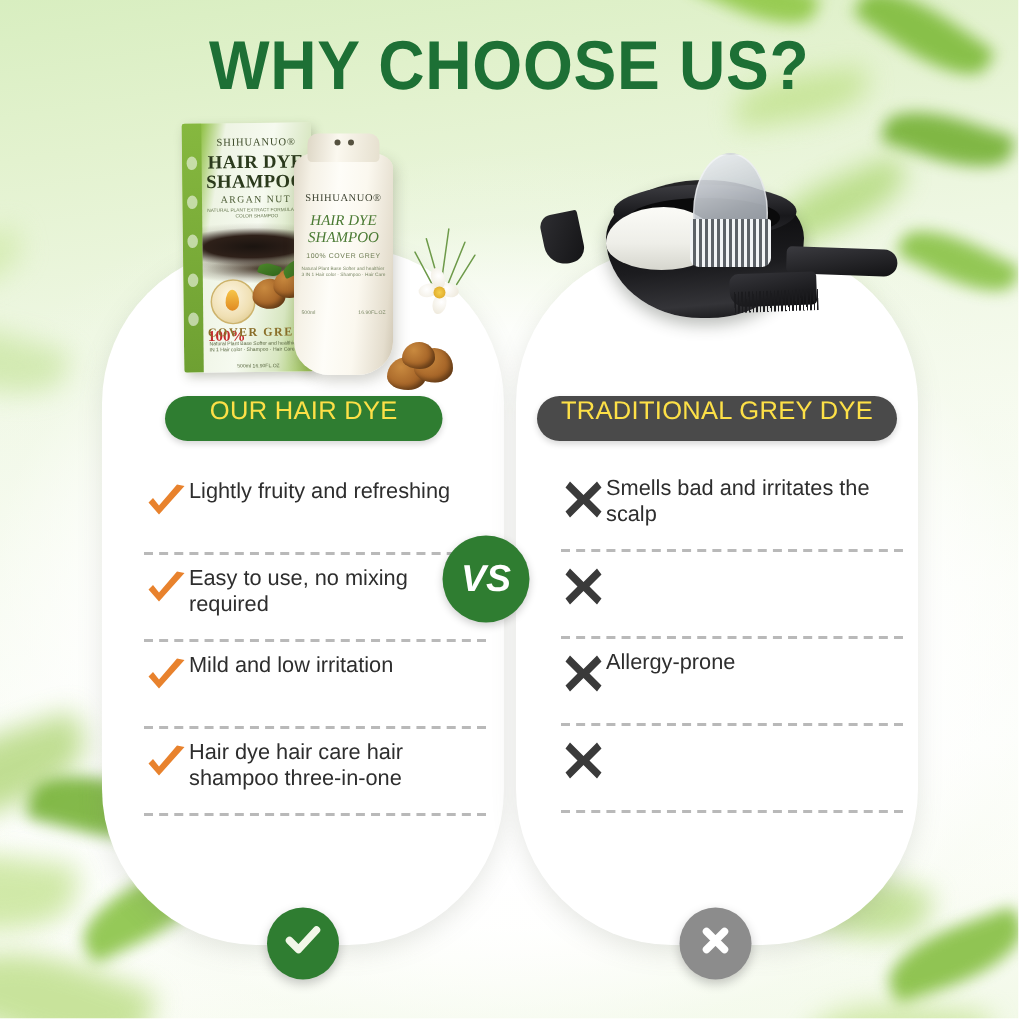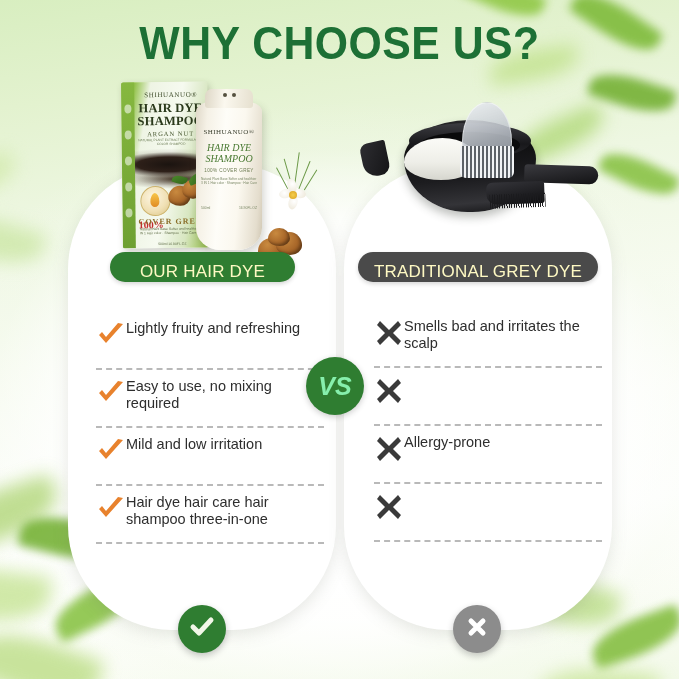--- a/index.html
+++ b/index.html
@@ -465,28 +465,28 @@
     position: absolute;
     left: 2px; top: 24px;
     width: 56px; height: 14px;
     background: repeating-linear-gradient(90deg, #1b1b1e 0px, #1b1b1e 1px, rgba(255,255,255,0) 1px, rgba(255,255,255,0) 2.4px);
     transform: rotate(6deg);
   }
 
   
   .pill {
     position: absolute;
-    top: 252px;
+    top: 264px;
     height: 30px;
     border-radius: 16px;
-    color: #fef9c3;
+    color: #fde047;
     font-size: 17px;
     letter-spacing: 0.2px;
     display: flex;
-    align-items: flex-end;
+    align-items: flex-start;
     justify-content: center;
     z-index: 7;
     box-shadow: 0 2px 4px rgba(0,0,0,0.16);
   }
   #pill-ours {
     left: 110px;
     width: 185px;
     background: #2f7d31;
   }
   #pill-traditional {
@@ -527,27 +527,27 @@
     border-bottom: 2px dashed #b9b9b9;
     height: 0;
     margin: 4px 0 6px 0;
   }
 
   .check-icon svg, .x-icon svg { display: block; }
 
   
   #vs-badge {
     position: absolute;
-    left: 306px;
+    left: 295px;
     top: 357px;
     width: 58px;
     height: 58px;
     border-radius: 50%;
     background: #2f7d31;
-    color: #86efac;
+    color: #ffffff;
     font-size: 25px;
     font-weight: bold;
     font-style: italic;
     display: flex;
     align-items: center;
     justify-content: center;
     z-index: 10;
     box-shadow: 0 2px 6px rgba(0,0,0,0.2);
   }
 

